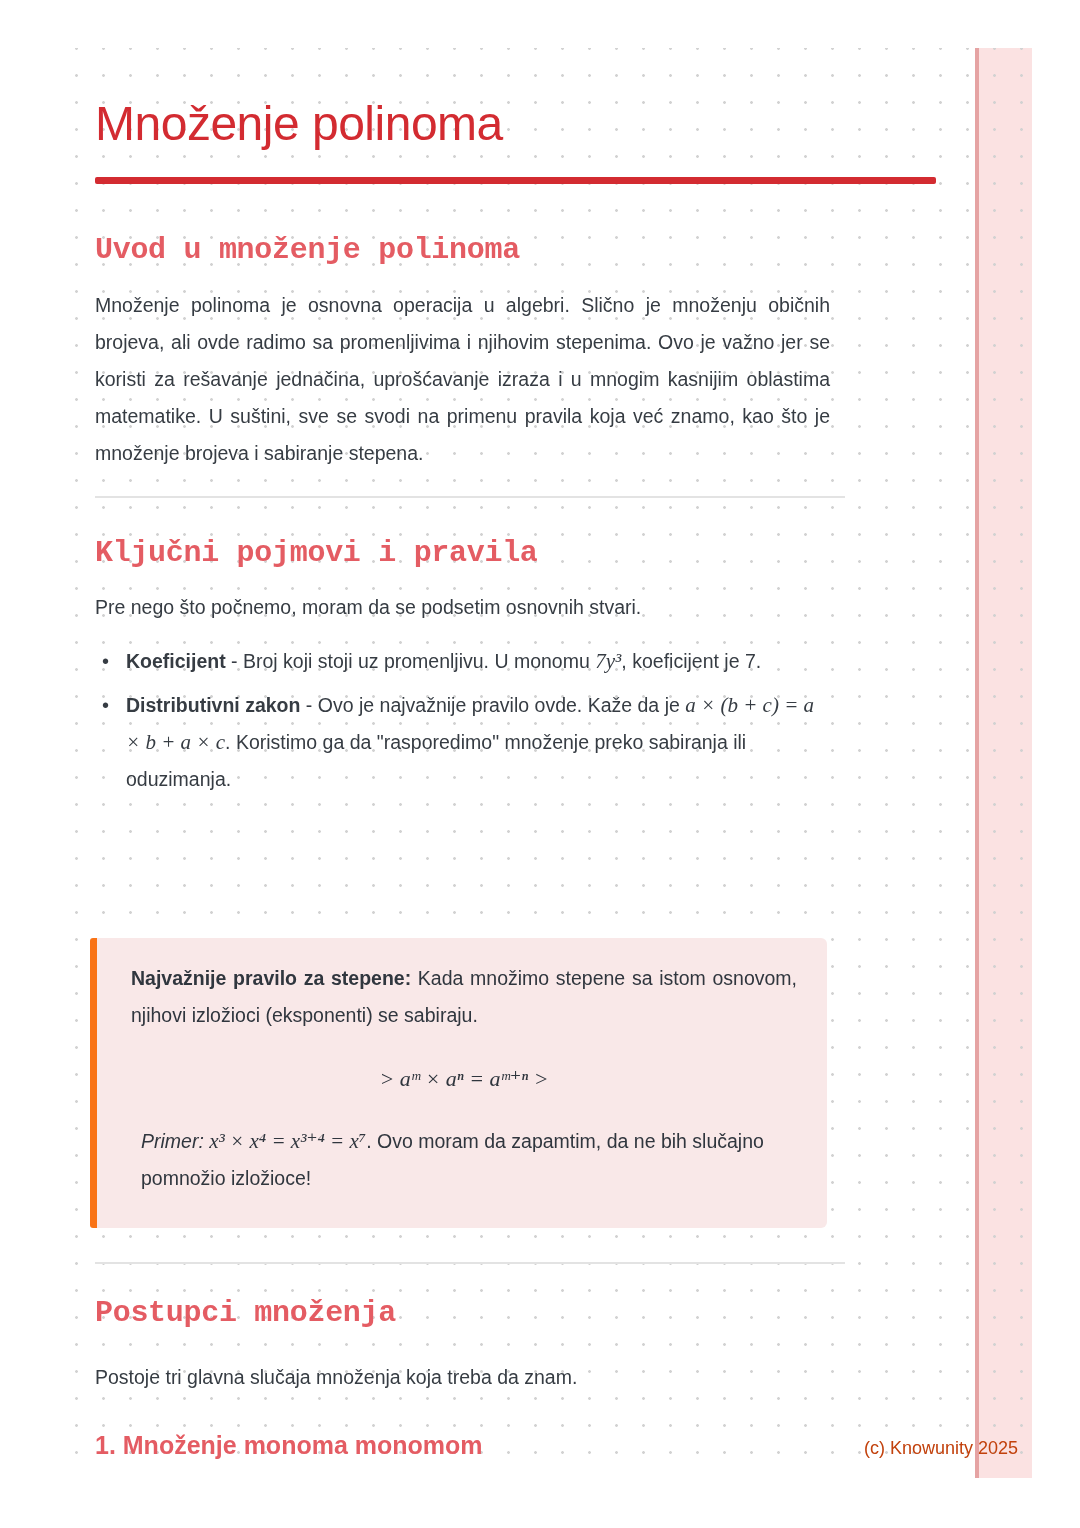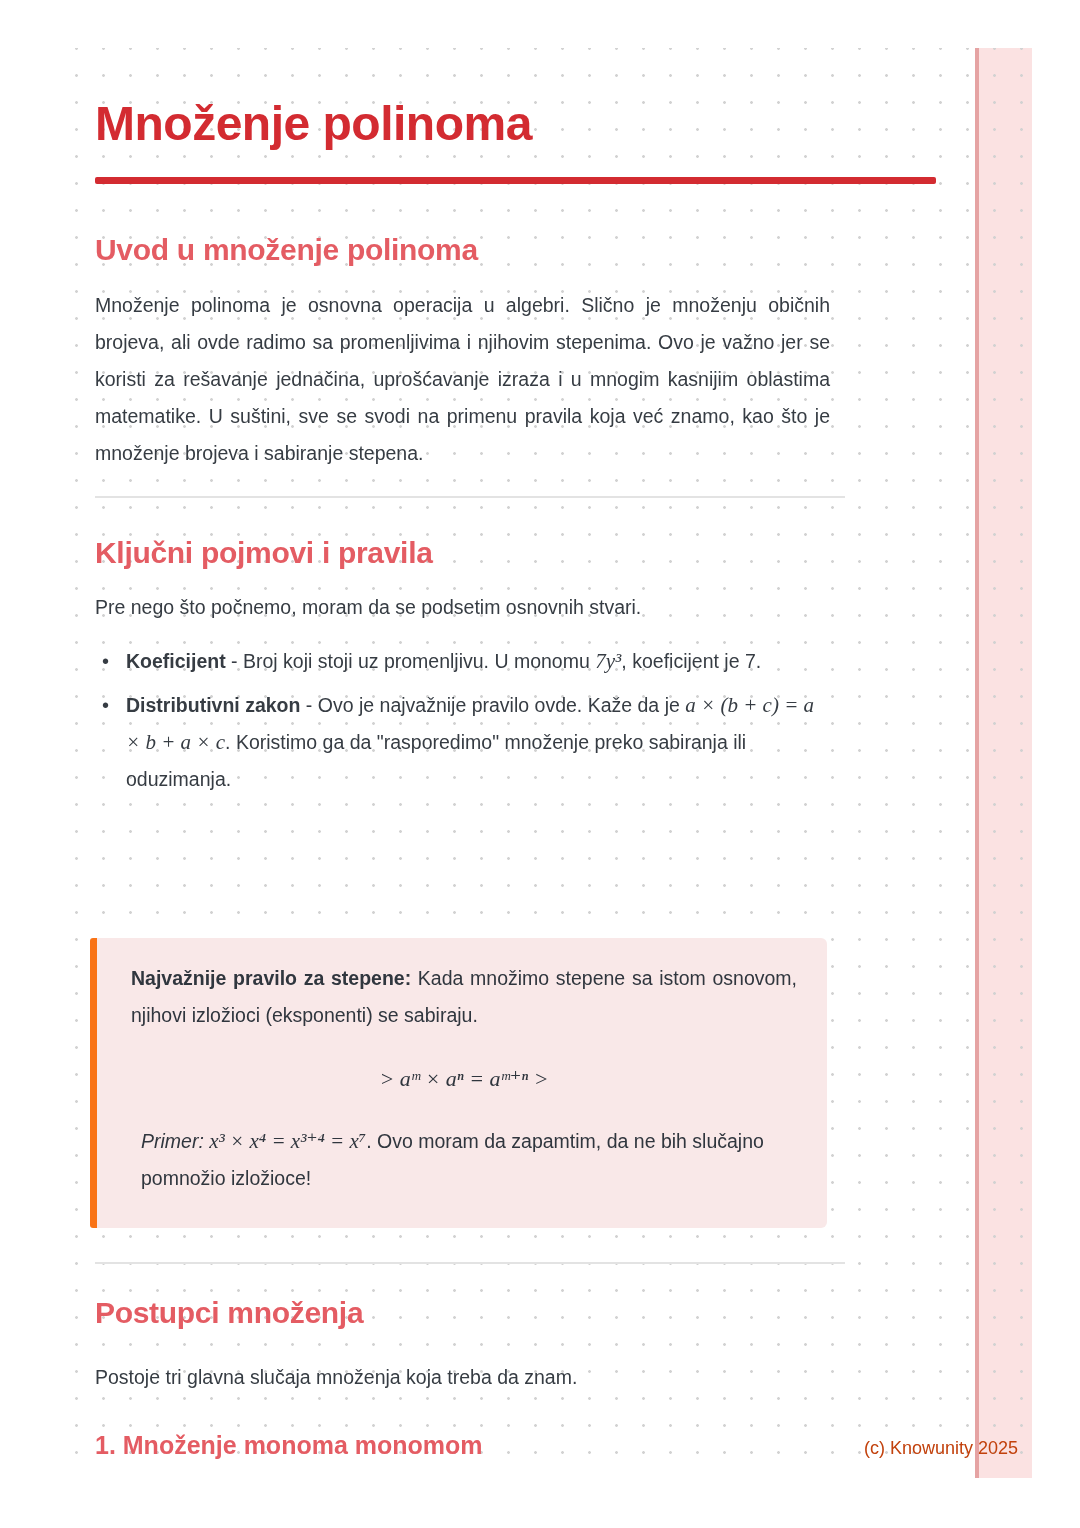--- a/index.html
+++ b/index.html
@@ -28,33 +28,33 @@
     background-image: radial-gradient(circle, #d2d2d2 1.3px, transparent 1.5px);
     background-size: 27px 27px;
     background-position: 8px 14px;
     pointer-events: none;
   }
 
   .content-layer { position: absolute; left: 0; top: 0; width: 1080px; height: 1528px; }
 
   h1.page-title {
     position: absolute; left: 95px; top: 96px; margin: 0;
-    font-size: 48px; line-height: 56px; font-weight: 700;
+    font-size: 48px; line-height: 56px; font-weight: 400;
     letter-spacing: -0.5px;
     color: #d32b31;
   }
   .title-rule {
     position: absolute; left: 95px; top: 177px;
     width: 841px; height: 7px; background: #d32b31; border-radius: 2px;
   }
 
   h2.sec-heading {
     position: absolute; left: 95px; margin: 0;
     font-size: 30px; line-height: 34px; font-weight: 800;
-    color: #e45c63; letter-spacing: -0.3px;
+    color: #e45c63; letter-spacing: -0.3px; font-family: Liberation Mono, monospace;
   }
   #h2-intro { top: 233px; }
   #h2-key   { top: 536px; }
   #h2-post  { top: 1296px; }
 
   h3.sub-heading {
     position: absolute; left: 95px; top: 1430px; margin: 0;
     font-size: 25px; line-height: 30px; font-weight: 800;
     color: #e45c63;
   }

